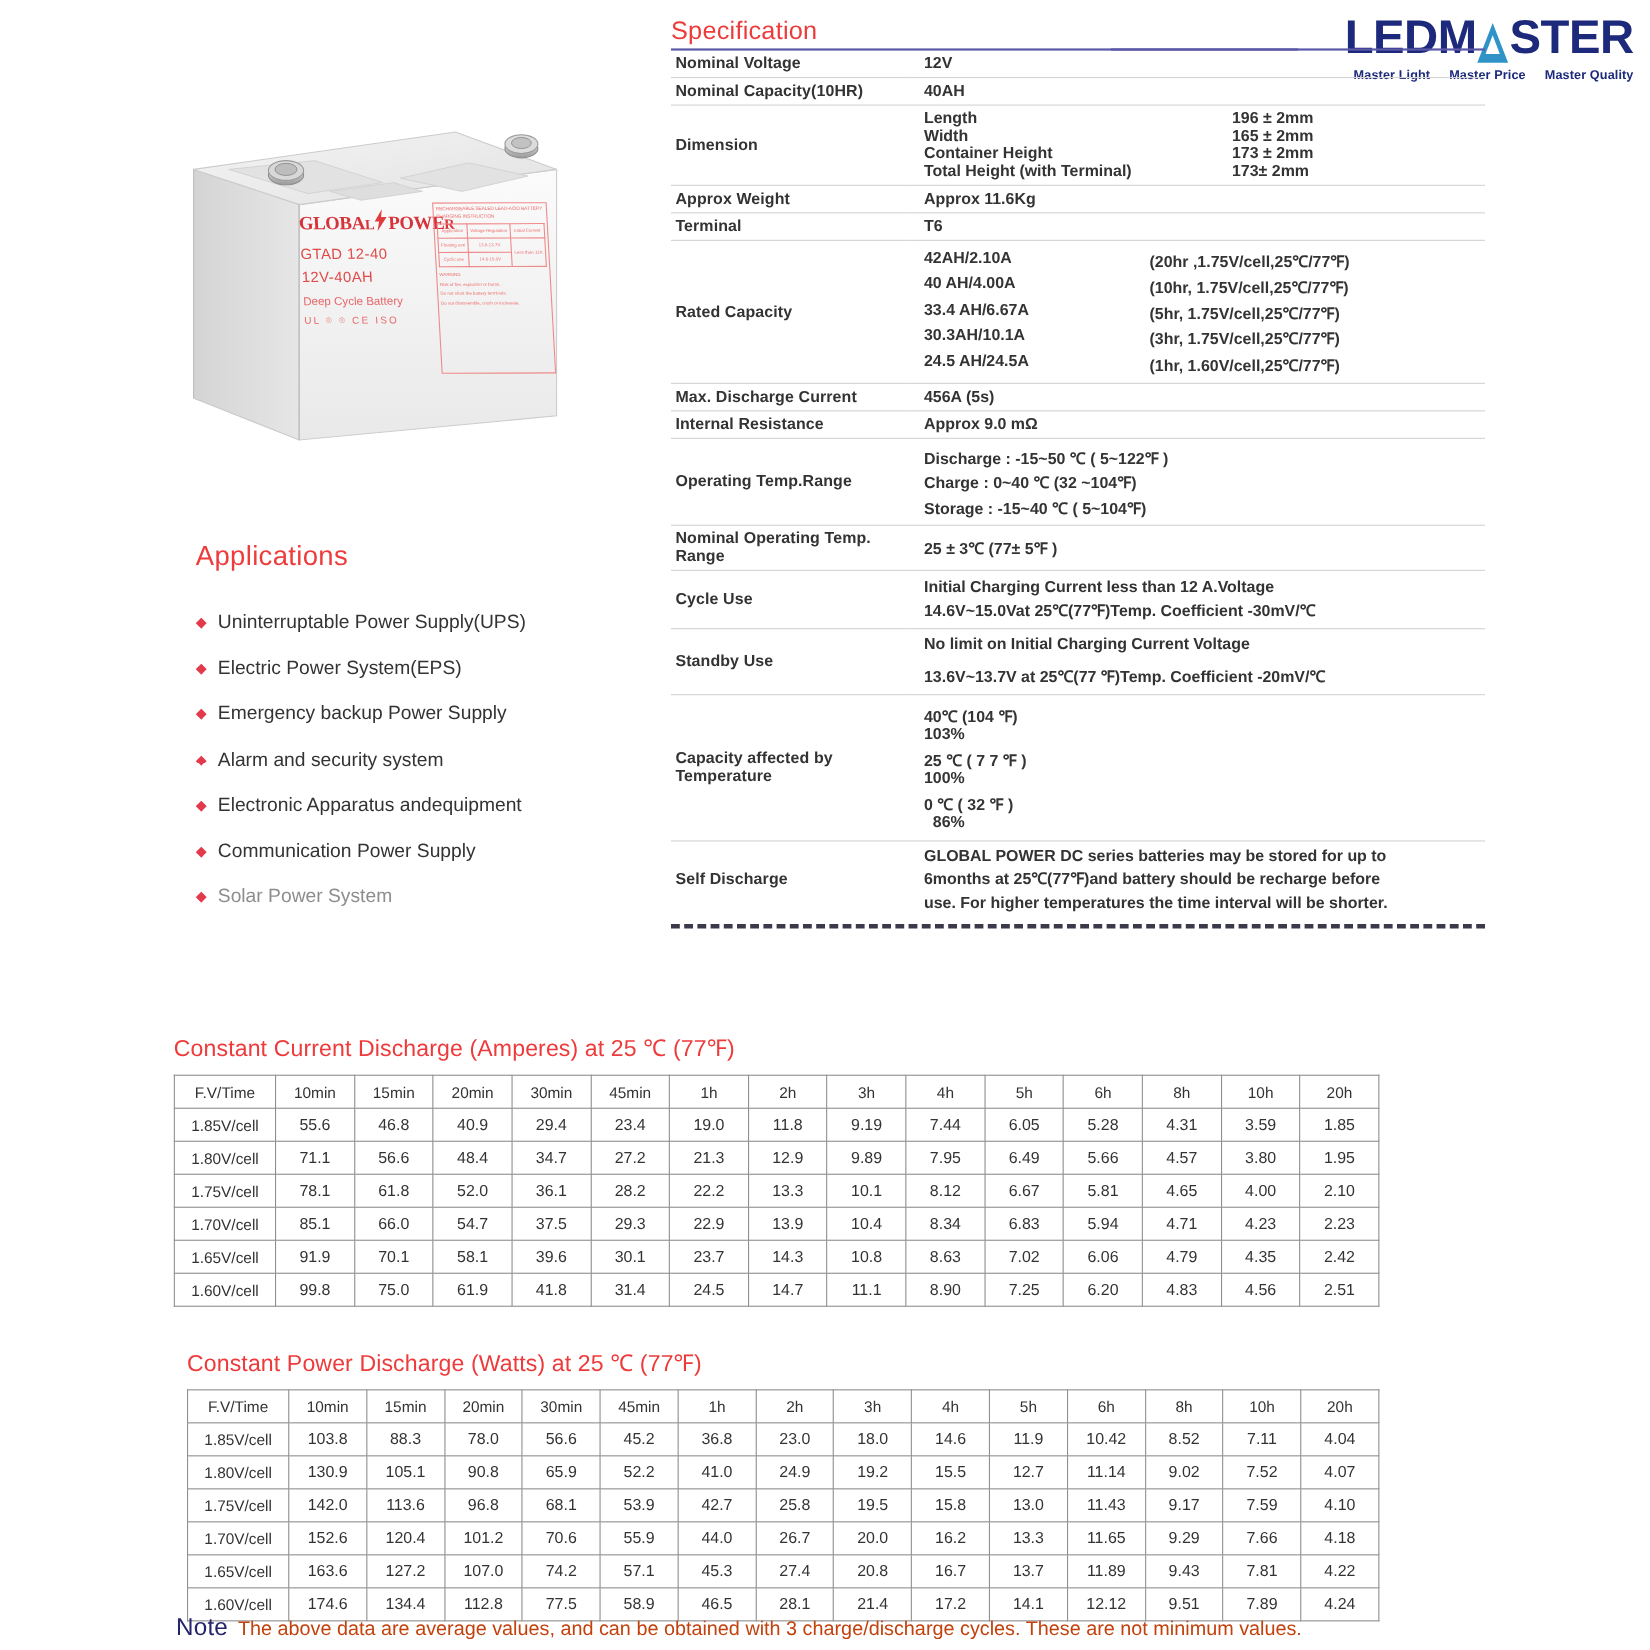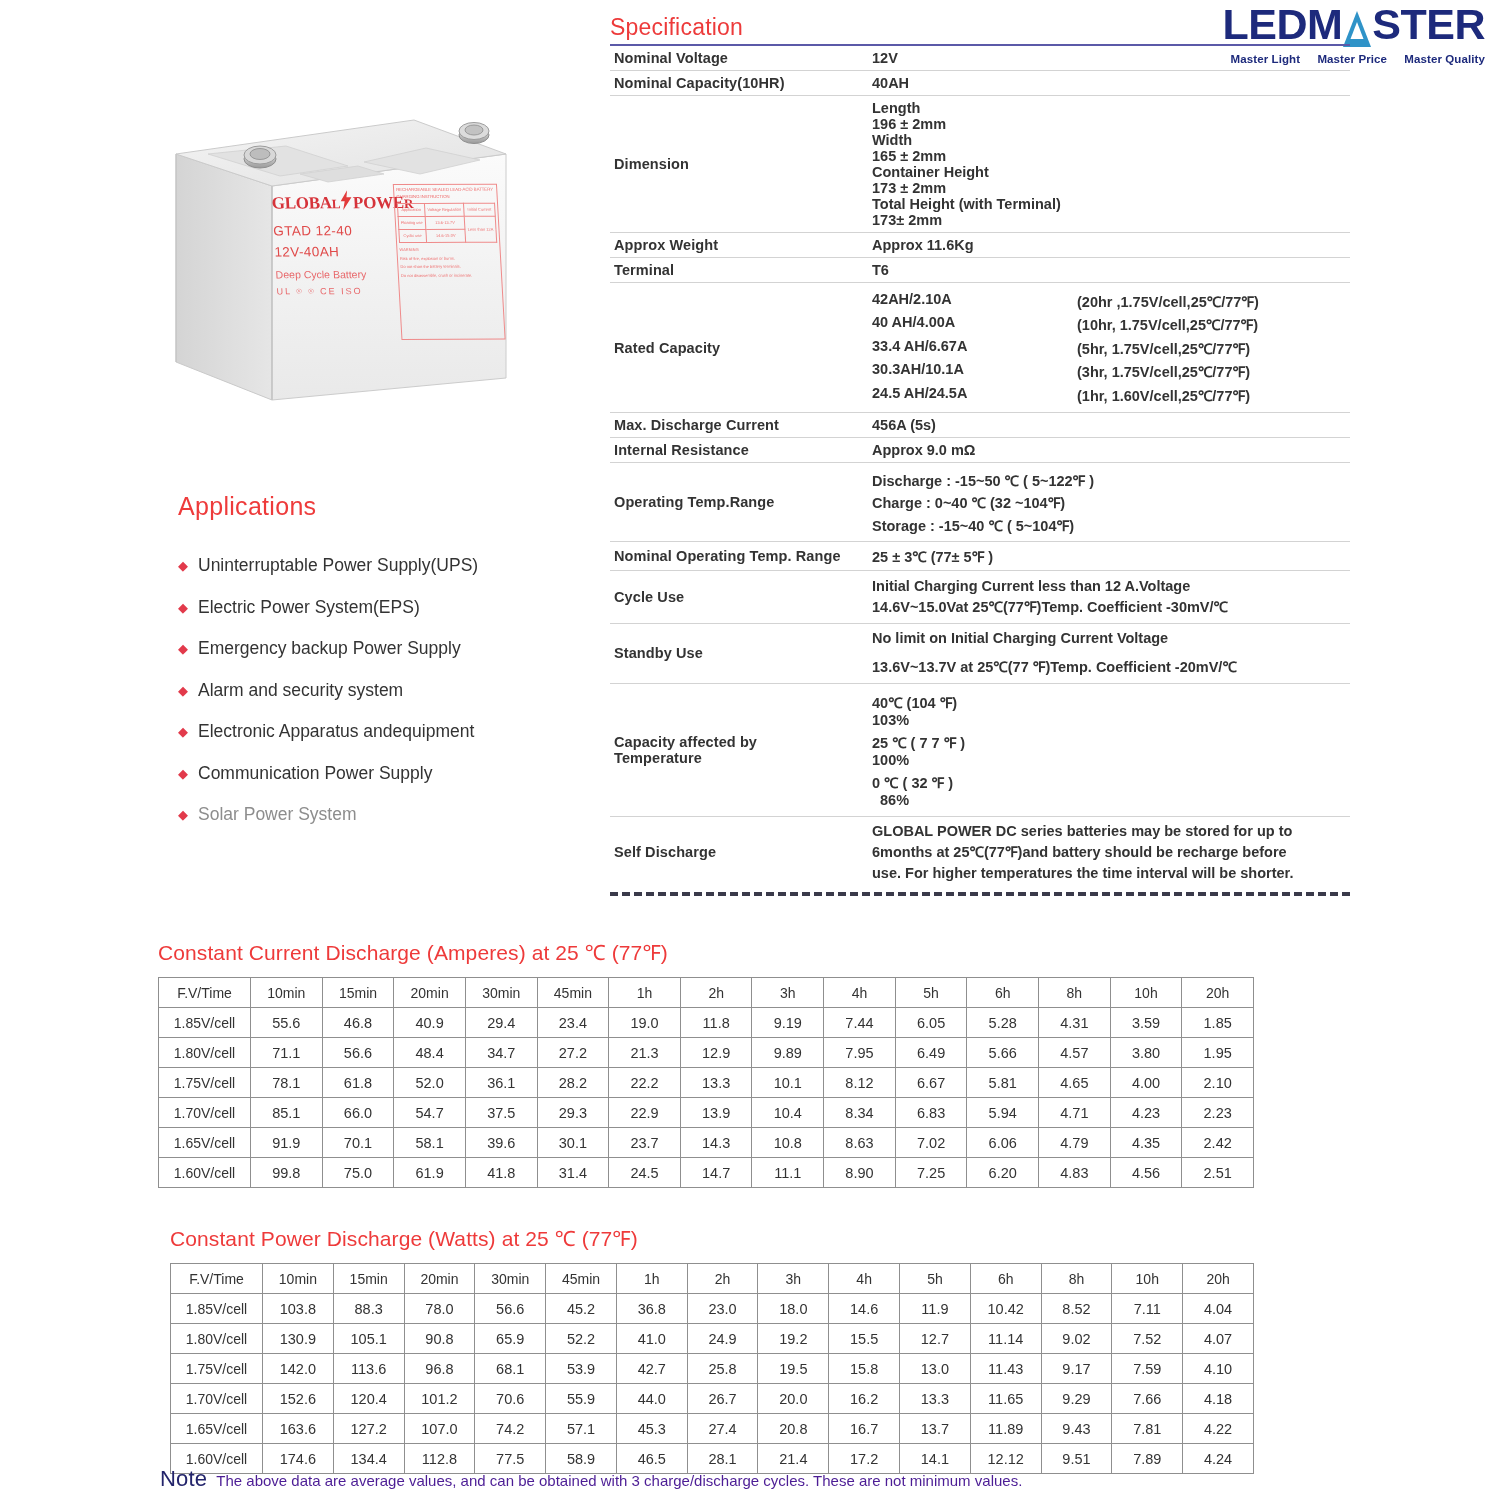--- a/index.html
+++ b/index.html
@@ -12,21 +12,21 @@
     overflow: hidden;
   }
   #page {
     position: relative;
     width: 1500px; height: 1500px;
     background: #ffffff;
   }
 
   
   #logo-block {
-    position: absolute; top: 3px; left: 1185px; width: 300px;
+    position: absolute; top: 13px; left: 1185px; width: 300px;
     text-align: right;
   }
   .logo-word {
     font-size: 43px;
     font-weight: bold;
     letter-spacing: -0.5px;
     color: #1d2a7c;
     line-height: 1;
     white-space: nowrap;
   }
@@ -125,21 +125,21 @@
     vertical-align: middle;
     font-size: 14.5px;
     color: #333;
     padding: 4px 0 4px 4px;
     border-bottom: 1.5px solid #d3d3d3;
     font-weight: bold;
   }
   .spec-table td.k { width: 250px; letter-spacing: 0.1px; }
   .spec-table td.v { padding-left: 12px; }
   .spec-table tr.lastrow td { border-bottom: none; }
-  .dual { display: flex; flex-direction: column; }
+  .dual { display: flex; }
   .dual .c1 { width: 280px; }
   .dual .c2 { width: 230px; }
   .rcap-line { display: flex; margin: 3.5px 0; }
   .rcap-line .a { width: 205px; }
   .kvline { margin: 2.5px 0; }
   .ctemp { display: flex; margin: 4px 0; flex-direction: column; }
   .ctemp .t { width: 210px; }
   .selfdis { line-height: 1.45; color: #4a4a4a; }
   #spec-bottom {
     margin-top: 4px;
@@ -174,21 +174,21 @@
   
   #note {
     position: absolute; left: 160px; top: 1466px;
     display: flex; align-items: baseline;
     white-space: nowrap;
   }
   #note-label {
     color: #23246b; font-size: 22px; letter-spacing: 0.2px;
   }
   #note-text {
-    margin-left: 9px; font-size: 15px; color: #4c1d95;
+    margin-left: 9px; font-size: 18px; color: #c2410c;
   }
 </style>
 </head>
 <body>
 
 <div id="page">
 
   <div id="logo-rule"></div>
   <div id="logo-block">
     <div class="logo-word">

